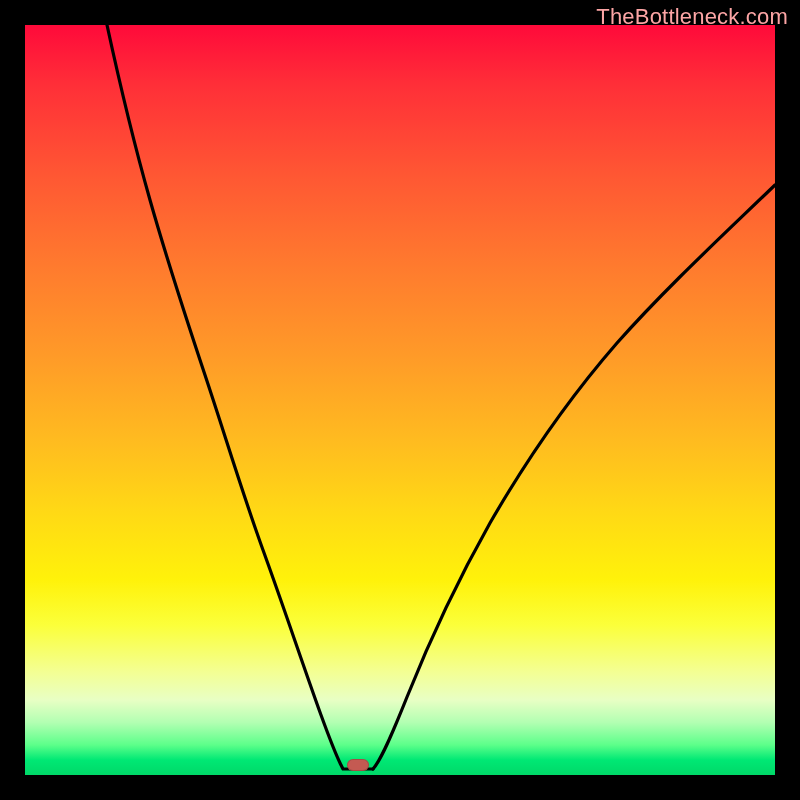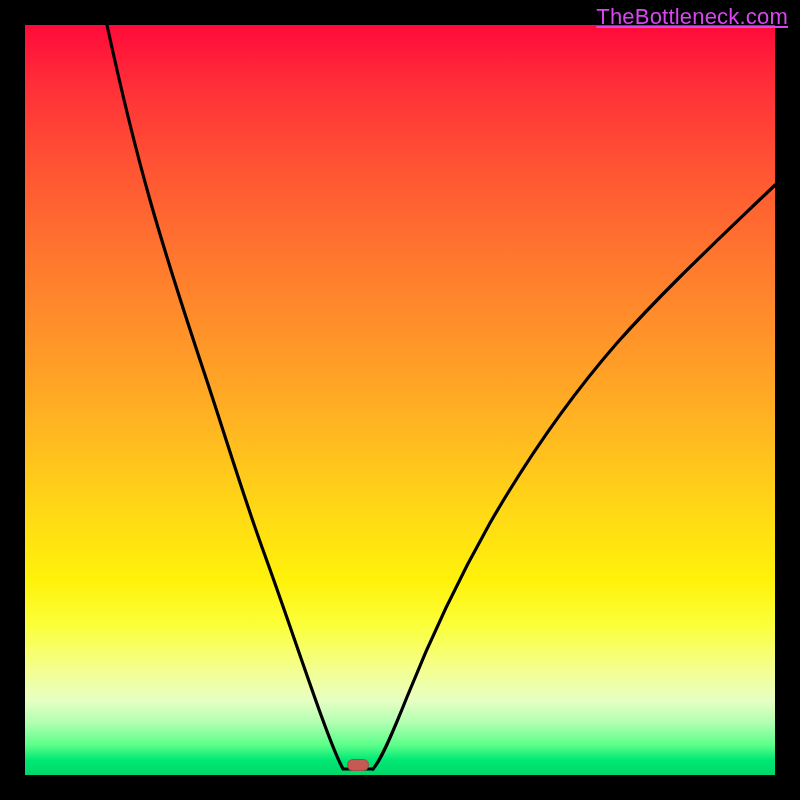--- a/index.html
+++ b/index.html
@@ -39,26 +39,25 @@
       #b2ffb2 93%,
       #5cff8a 96%,
       #00e874 98%,
       #00d868 100%
     );
   }
   .watermark {
     position: absolute;
     top: 4px;
     right: 12px;
-    color: #d946ef;
+    color: #fca5a5;
     font-size: 22px;
     font-weight: 500;
     letter-spacing: 0.2px;
     user-select: none;
-    text-decoration: underline;
   }
   svg.curve {
     position: absolute;
     left: 0;
     top: 0;
     width: 750px;
     height: 750px;
     overflow: visible;
   }
   .marker {

